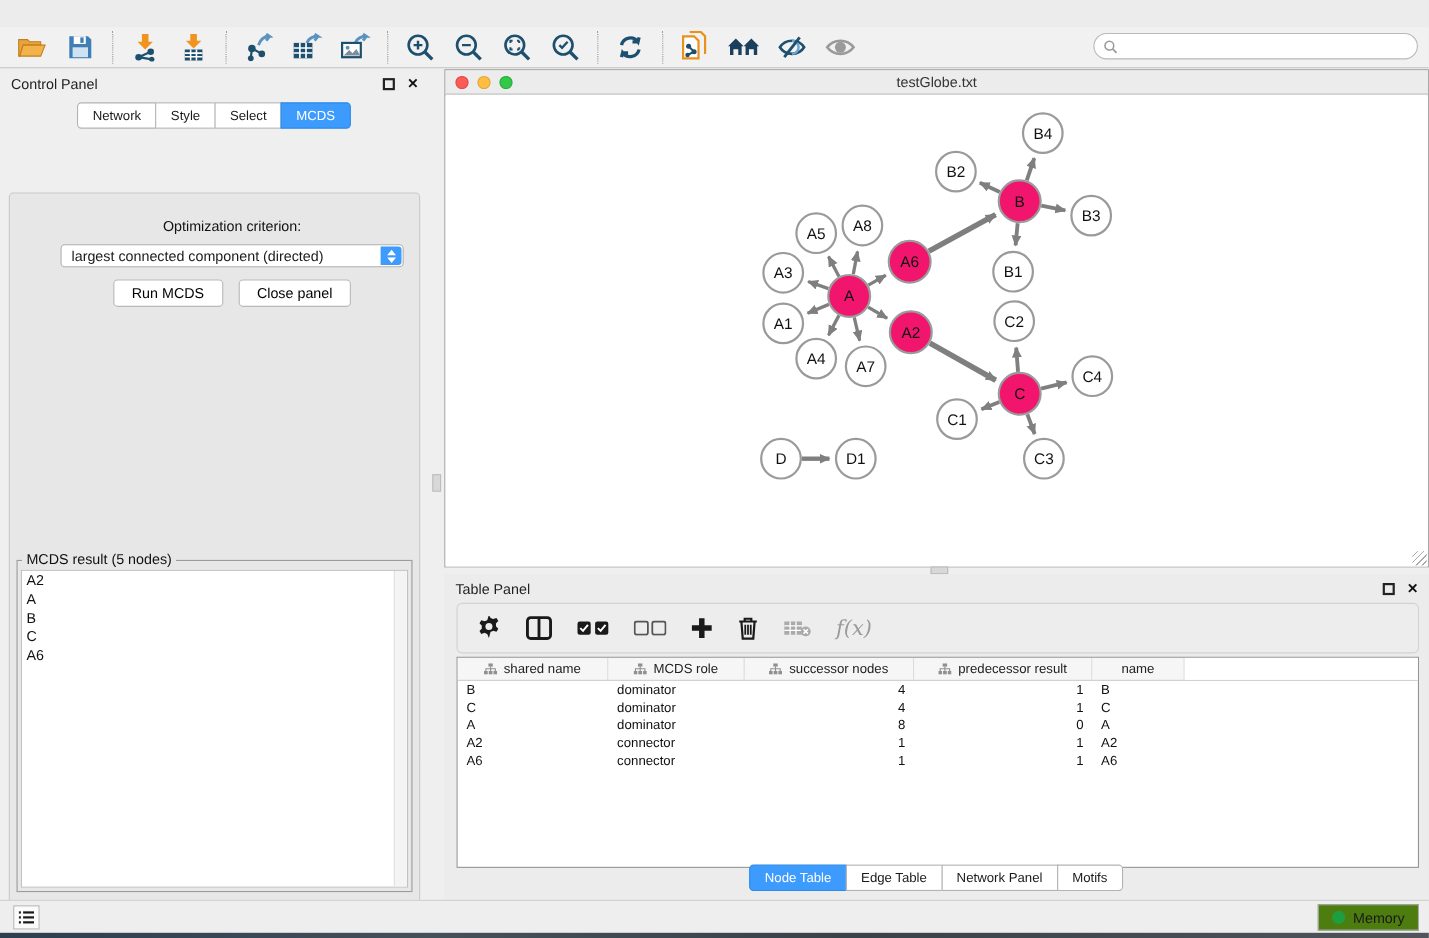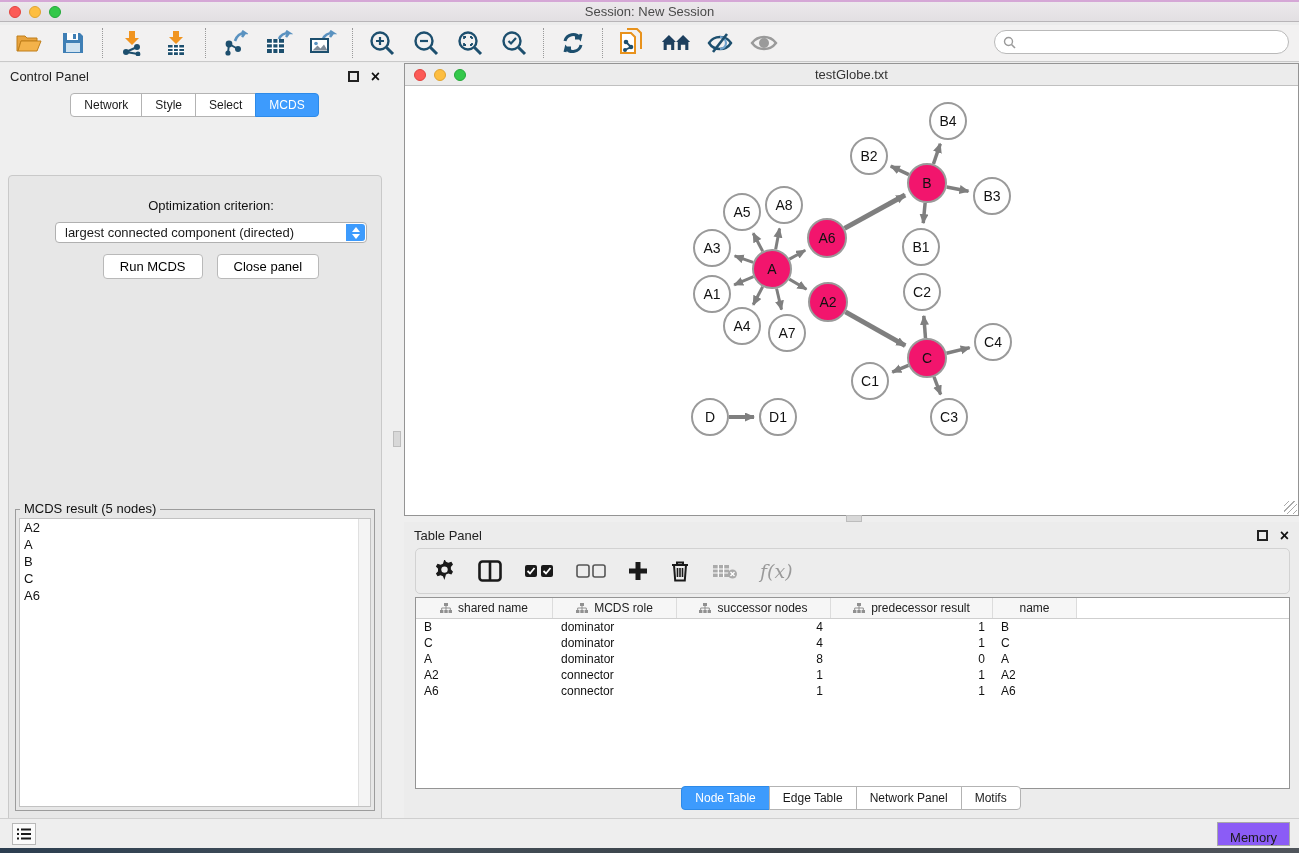--- a/index.html
+++ b/index.html
@@ -90,40 +90,32 @@
   .td { padding:0 8px; overflow:hidden; white-space:nowrap; }
   .td.c1 { width:137px; } .td.c2 { width:124px; } .td.c3 { width:154px; text-align:right; }
   .td.c4 { width:162px; text-align:right; } .td.c5 { width:84px; }
 
   .tp-tabs { position:absolute; bottom:8px; left:0; right:0; display:flex; justify-content:center; }
 
   
   .statusbar { position:absolute; left:0; right:0; bottom:5px; height:30px; background:#eeeeee; border-top:1px solid #cfcfcf; }
   .sb-left-btn { position:absolute; left:12px; top:4px; width:24px; height:22px; background:#fbfbfb; border:1px solid #b9b9b9;
     display:flex; align-items:center; justify-content:center; cursor:pointer; }
-  .memory-btn { position:absolute; right:9px; top:3px; height:24px; background:#8b5cf6; border:1px solid #a9a9a9;
-    display:flex; align-items:center; gap:7px; padding:0 12px; font-size:13px; cursor:pointer;flex-direction:column; }
+  .memory-btn { position:absolute; right:9px; top:3px; height:24px; background:#4d7c0f; border:1px solid #a9a9a9;
+    display:flex; align-items:center; gap:7px; padding:0 12px; font-size:13px; cursor:pointer; }
   .mem-dot { width:12px; height:12px; border-radius:50%; background:#1e9e3e; }
   .desktop-strip { position:absolute; left:0; right:0; bottom:0; height:5px;
     background:linear-gradient(90deg,#2c3e50,#44505a 30%,#3a4147 60%,#50555c); }
   svg { display:block; }
 </style>
 </head>
 <body>
 
 <div class="app">
 
-  <div class="titlebar">
-    <div class="traffic">
-      <span class="tl red"></span>
-      <span class="tl yellow"></span>
-      <span class="tl green"></span>
-    </div>
-    <div class="title">Session: New Session</div>
-  </div>
 
   <div class="toolbar">
     <div class="tb-group">
       <span class="tbtn">
         <svg width="26" height="22" viewBox="0 0 26 22">
             <path d="M1 4 h8 l2 2 h10 v3 H5 L2 19 H1 z" fill="#e8a33d" stroke="#c07f1a"></path>
             <path d="M5 9 h20 l-4 10 H2 z" fill="#f3b24a" stroke="#c07f1a"></path>
           </svg>
       </span>
       <span class="tbtn">

